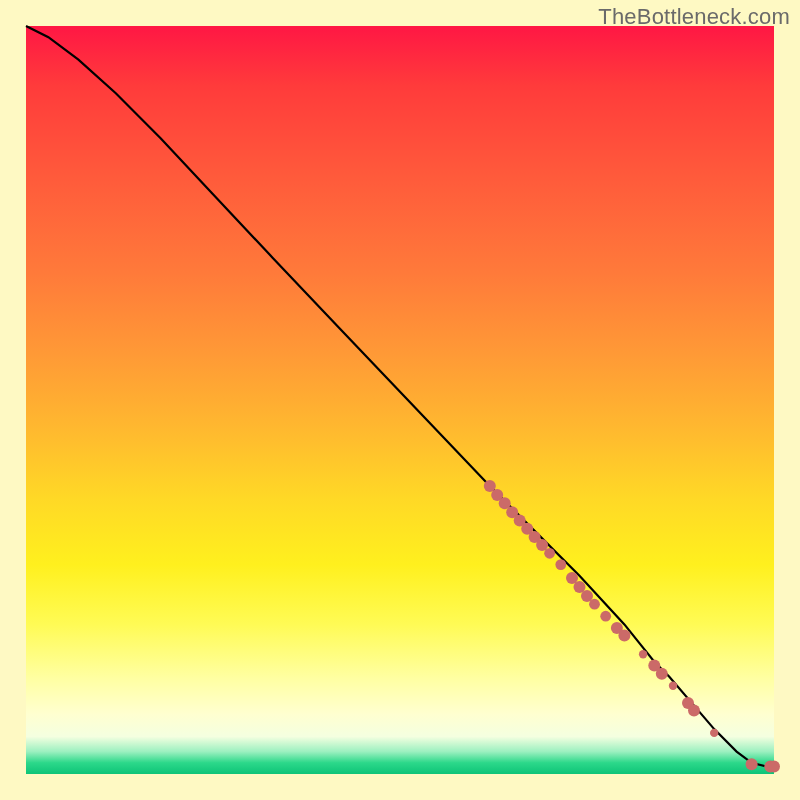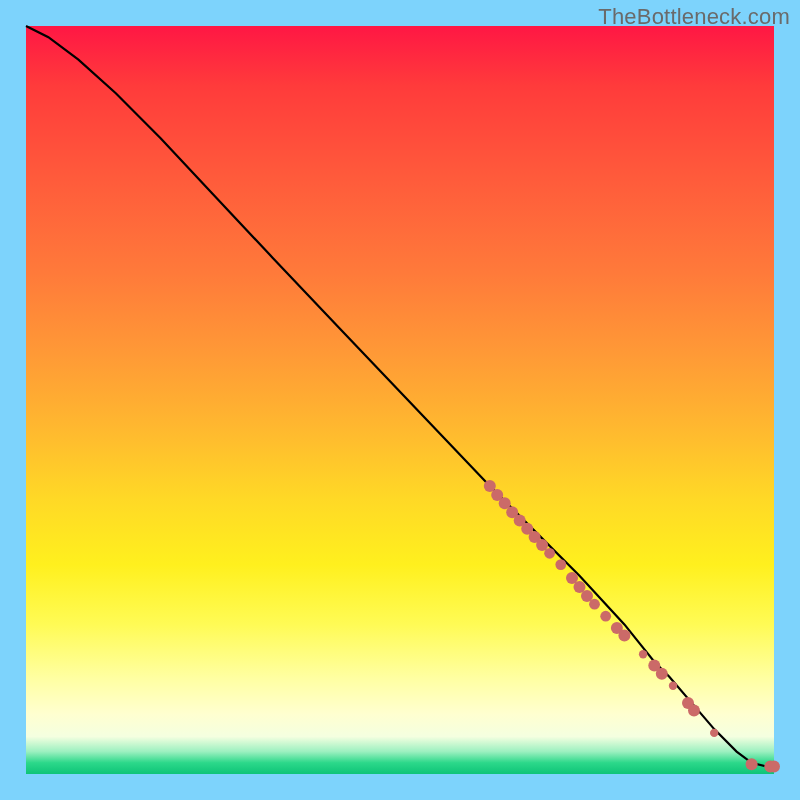--- a/index.html
+++ b/index.html
@@ -8,21 +8,21 @@
     width: 800px;
     height: 800px;
     background: #000;
     overflow: hidden;
     font-family: Arial, Helvetica, sans-serif;
   }
   .frame {
     position: relative;
     width: 800px;
     height: 800px;
-    background: #7dd3fc;
+    background: #fef9c3;
   }
   .plot {
     position: absolute;
     left: 26px;
     top: 26px;
     width: 748px;
     height: 748px;
     
     background: linear-gradient(
       to bottom,

